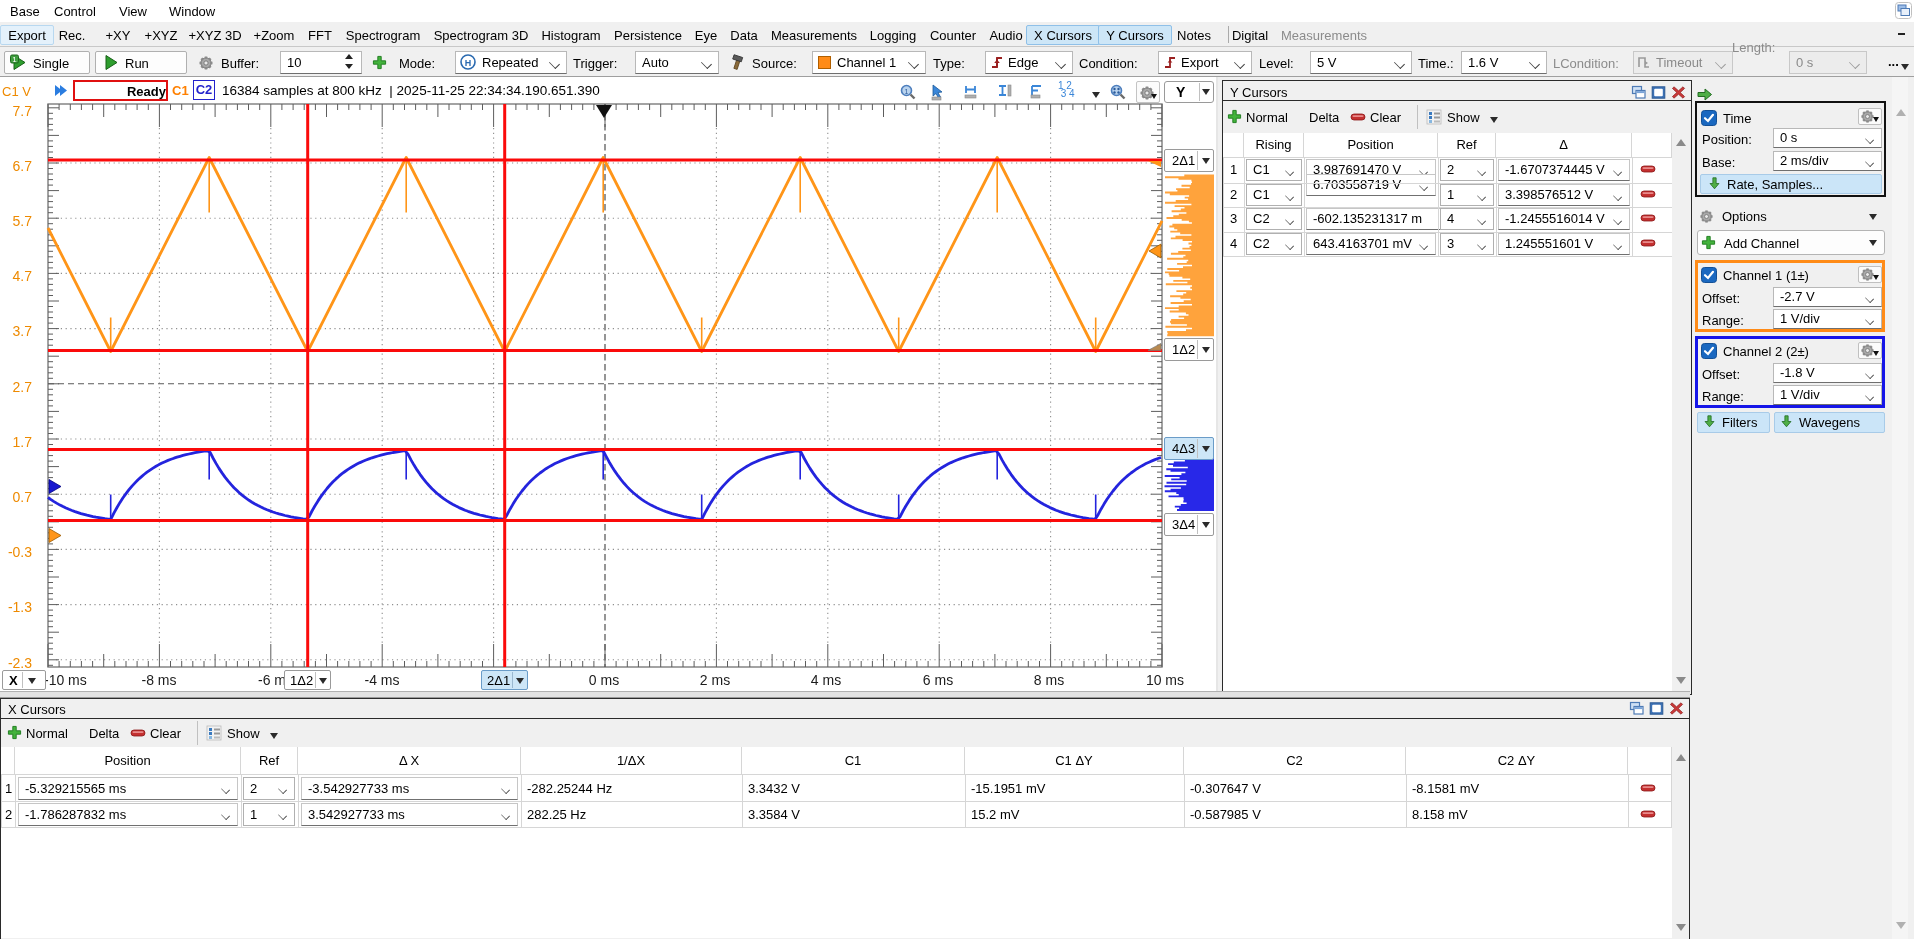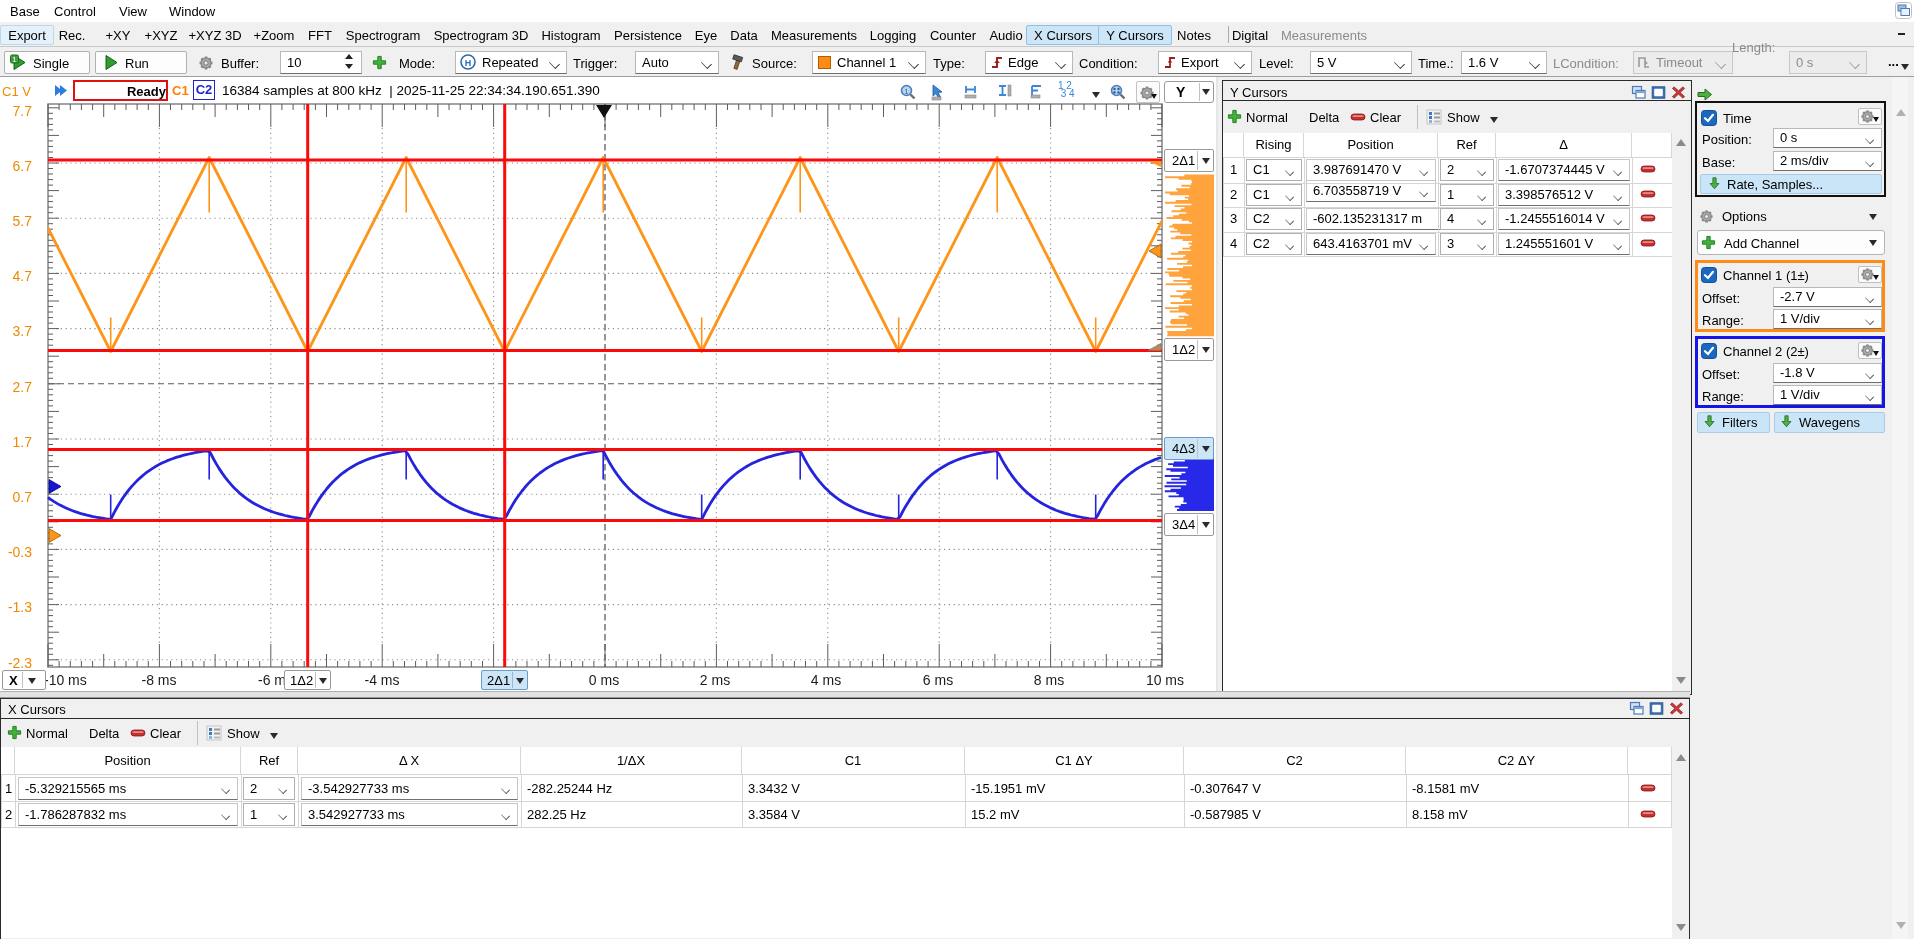--- a/index.html
+++ b/index.html
@@ -406,21 +406,21 @@
     </div>
 <svg class="ab" style="left:1640px;top:161.0px" width="16" height="16" viewBox="0 0 16 16">
       <rect x="1" y="5" width="14" height="6" rx="3" fill="#c43030" stroke="#8c1616" stroke-width="0.8"></rect>
       <rect x="2.5" y="6.2" width="11" height="1.8" rx="1" fill="#e88a8a"></rect>
     </svg>
 <div class="lbl" style="left:1230px;top:186.5px">2</div>
 <div class="combo" style="left:1246px;top:183.5px;width:56px;height:22px;border-color:#b0b0b0">
       <span class="tx">C1</span>
       <span class="chv" style="transform:rotate(45deg) scale(0.8,0.6)"></span>
     </div>
-<div class="combo" style="left:1306px;top:180px;width:130px;height:22px;border-color:#c6c6c6;border-bottom-color:#707070">
+<div class="combo" style="left:1306px;top:174px;width:130px;height:22px;border-color:#c6c6c6;border-bottom-color:#707070">
       <span class="tx">6.703558719 V</span>
       <span class="chv" style="transform:rotate(45deg) scale(0.8,0.6)"></span>
     </div>
 <div class="combo" style="left:1440px;top:183.5px;width:54px;height:22px;border-color:#b0b0b0">
       <span class="tx">1</span>
       <span class="chv" style="transform:rotate(45deg) scale(0.8,0.6)"></span>
     </div>
 <div class="combo" style="left:1498px;top:183.5px;width:132px;height:22px;border-color:#c6c6c6;border-bottom-color:#707070">
       <span class="tx">3.398576512 V</span>
       <span class="chv" style="transform:rotate(45deg) scale(0.8,0.6)"></span>

